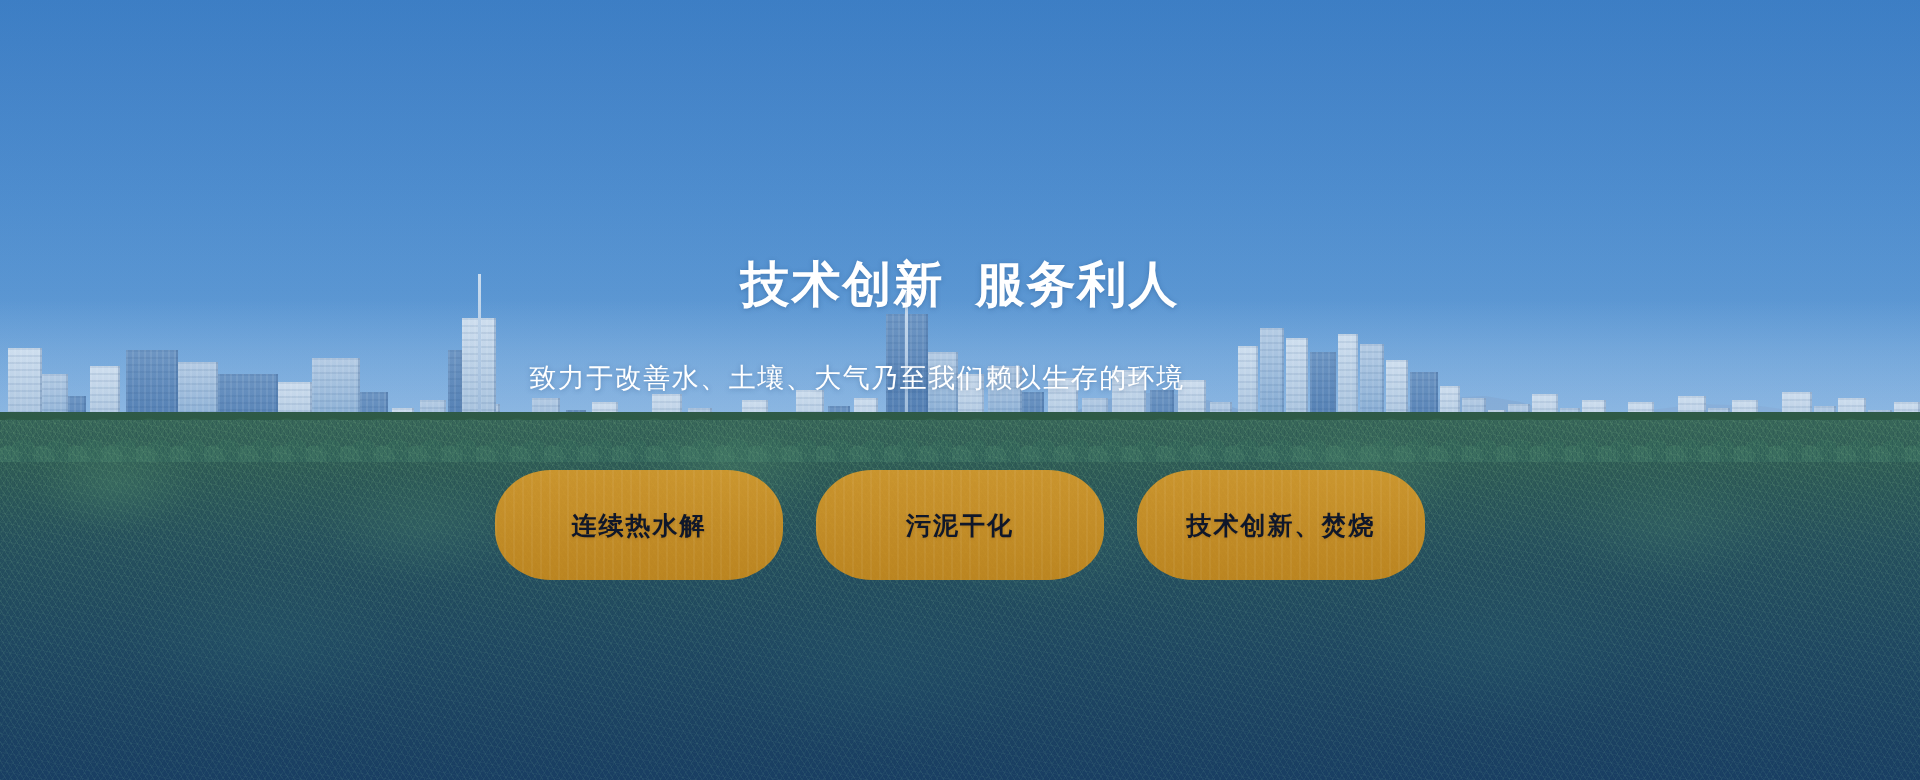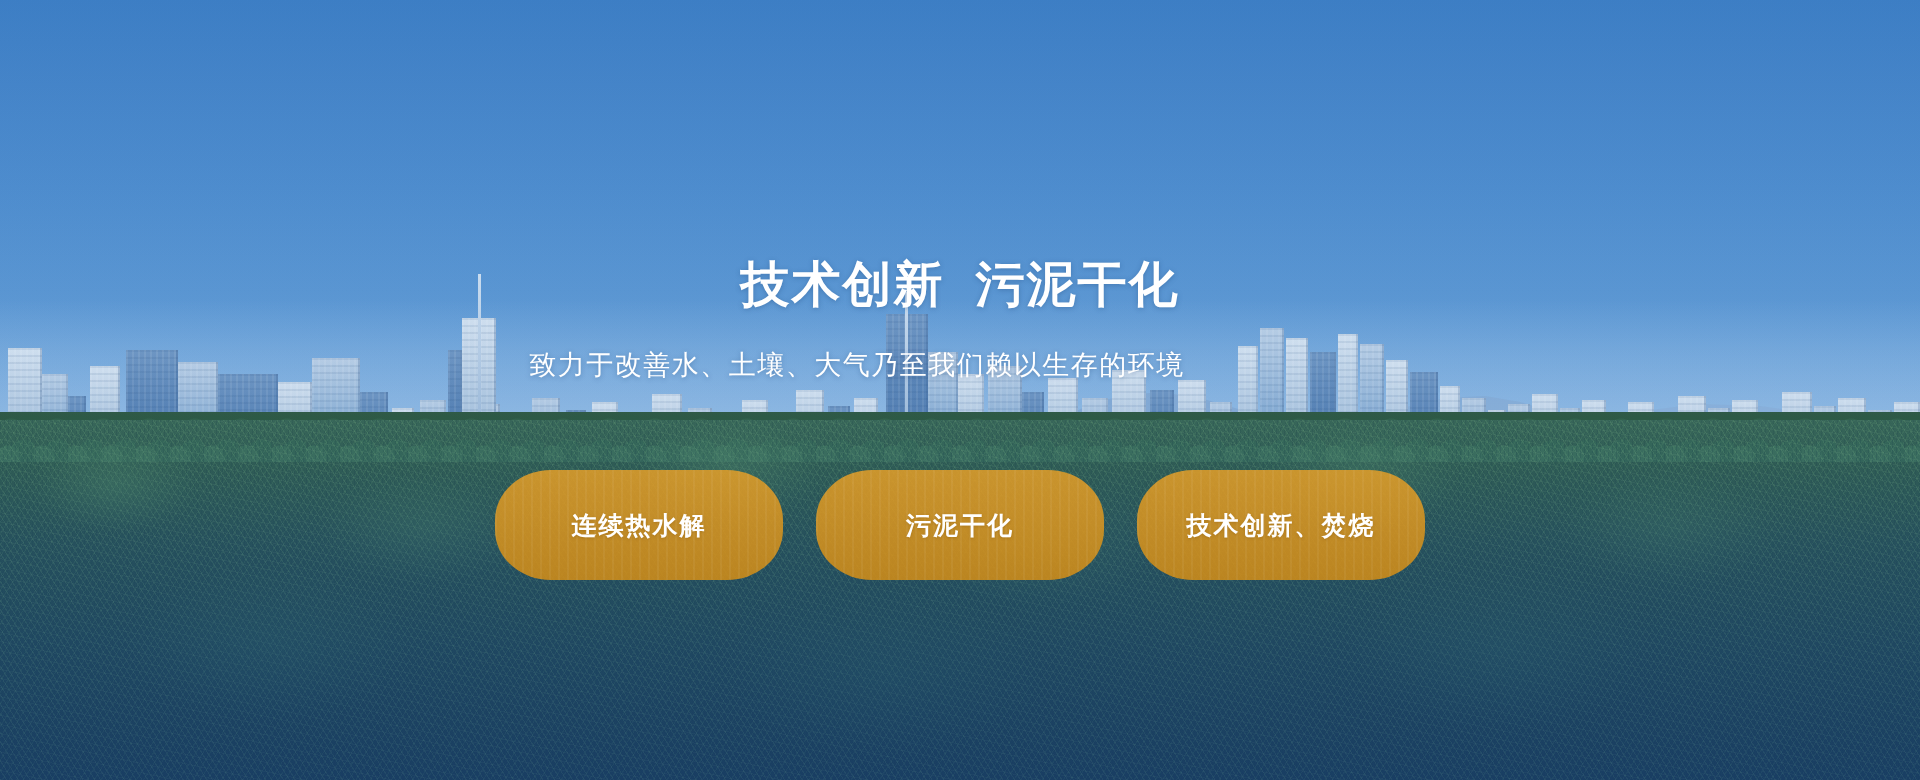--- a/index.html
+++ b/index.html
@@ -199,40 +199,40 @@
     text-align:center;
     color:#ffffff;
     font-size:49px;
     font-weight:bold;
     letter-spacing:2px;
     line-height:1.1;
     text-shadow:0 1px 5px rgba(30,70,120,.35);
     white-space:pre;
   }
   .subline{
-    position:absolute; top:347px; left:0; width:1714px;
+    position:absolute; top:360px; left:0; width:1714px;
     text-align:center;
     color:#ffffff;
     font-size:27px;
     font-weight:normal;
     letter-spacing:1.5px;
     text-shadow:0 1px 5px rgba(30,70,120,.40);
   }
 
   .pills{
     position:absolute; top:470px; left:0; width:1920px;
     display:flex; justify-content:center; align-items:flex-start;
     gap:33px;
   }
   .pill{
     width:288px; height:110px;
     border-radius:56px / 50px;
     background:rgba(224,150,24,.86);
     display:flex; align-items:center; justify-content:center;
-    color:#ffffff;
+    color:#0f172a;
     font-size:25px;
     font-weight:bold;
     letter-spacing:2px;
     cursor:pointer;
     text-shadow:0 1px 3px rgba(120,70,0,.30);
     overflow:hidden;
     position:relative;
   }
   .pill::before{
     content:""; position:absolute; inset:0;
@@ -350,21 +350,21 @@
     <div class="crown"></div>
     <div class="leaf"></div>
     <div class="clump"></div>
     <div class="blue"></div>
   </div>
 
   <div class="grade"></div>
 
   <div class="content">
 
-    <div class="headline">技术创新  污泥干化</div>
+    <div class="headline">技术创新  服务利人</div>
 
     <div class="subline">致力于改善水、土壤、大气乃至我们赖以生存的环境</div>
 
     <div class="pills">
 
       <div class="pill">
         <span>连续热水解</span>
       </div>
 
       <div class="pill">

